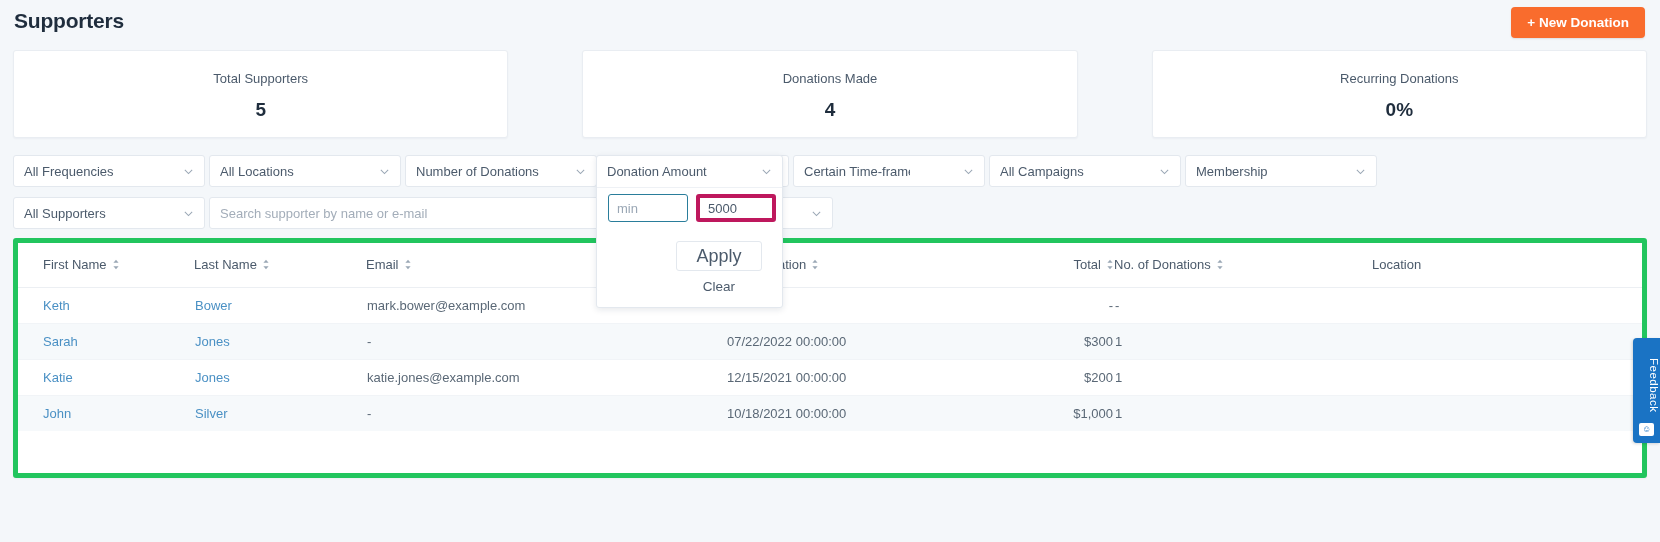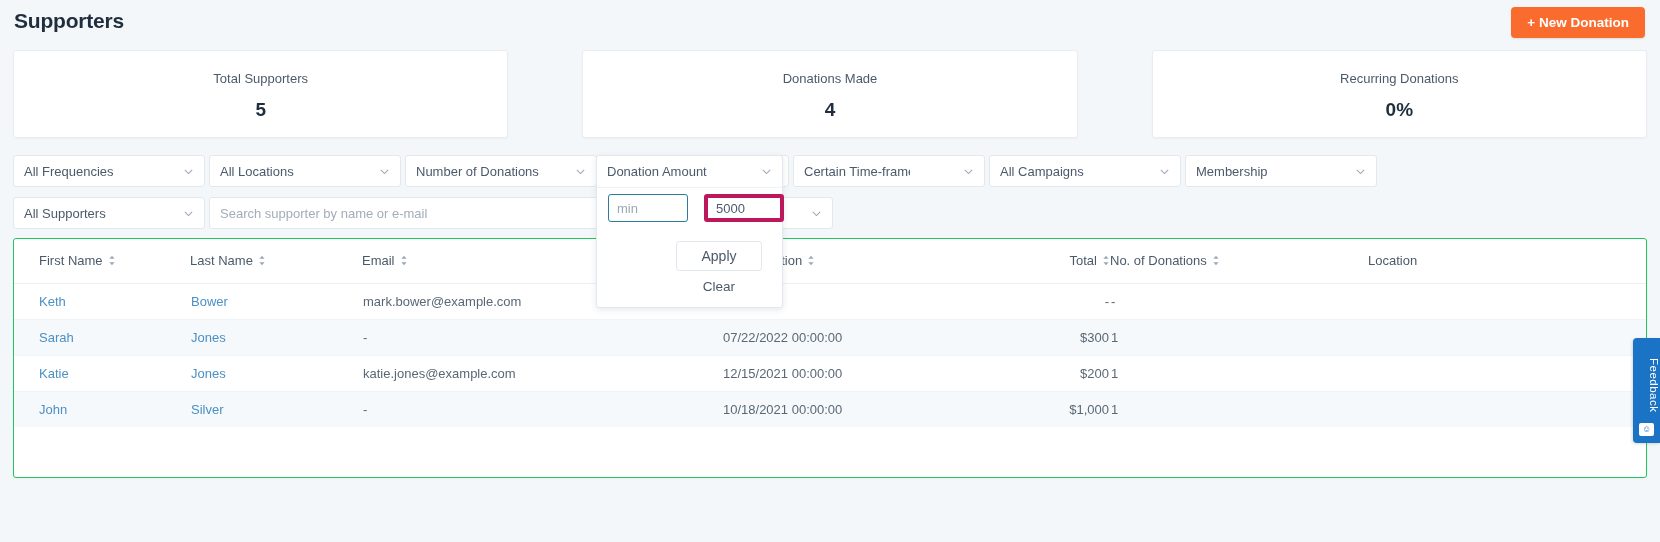--- a/index.html
+++ b/index.html
@@ -84,54 +84,54 @@
     z-index: 40;
   }
   .popup-head {
     height: 32px; border-bottom: 1px solid #eef1f5;
     display: flex; align-items: center; padding: 0 10px;
     font-size: 13px; color: #4b5a6b;
   }
   .popup-head .lbl { flex: 1 1 auto; }
   .popup-inputs {
     position: absolute; top: 38px; left: 11px;
-    display: flex; gap: 16px;
+    display: flex; gap: 8px;
   }
   .amt-input {
     height: 28px; width: 80px;
     border: 4px solid #be185d; border-radius: 3px;
     background: #fff;
     font-size: 13px; color: #4b5a6b;
     font-family: "Liberation Sans", sans-serif;
     padding: 0 8px;
     outline: none;
   }
   .amt-input.focused { border: 1.5px solid #2a7d9b; }
   .amt-input::placeholder { color: #9aa7b5; }
   .popup-apply {
     position: absolute; top: 85px; left: 79px;
     width: 86px; height: 30px;
     background: #ffffff; border: 1px solid #e3e8ee; border-radius: 3px;
-    font-size: 14px; color: #4b5a6b;
+    font-size: 18px; color: #4b5a6b;
     font-family: "Liberation Sans", sans-serif;
     cursor: pointer;
   }
   .popup-clear {
     position: absolute; top: 123px; left: 79px;
     width: 86px; text-align: center;
     font-size: 13.5px; color: #4b5a6b;
     cursor: pointer;
   }
 
   
   .table-card {
     position: absolute; left: 13px; top: 238px;
     width: 1634px; height: 240px;
     background: #ffffff;
-    border: 1px solid #22c55e;
+    border: 5px solid #22c55e;
     border-radius: 3px;
     box-shadow: 0 1px 2px rgba(16,36,64,0.04);
     overflow: hidden;
   }
   table { width: 100%; border-collapse: collapse; table-layout: fixed; }
   thead th {
     height: 44px;
     text-align: left;
     font-size: 13px; font-weight: normal; color: #4b5a6b;
     border-bottom: 1px solid #eceff3;

